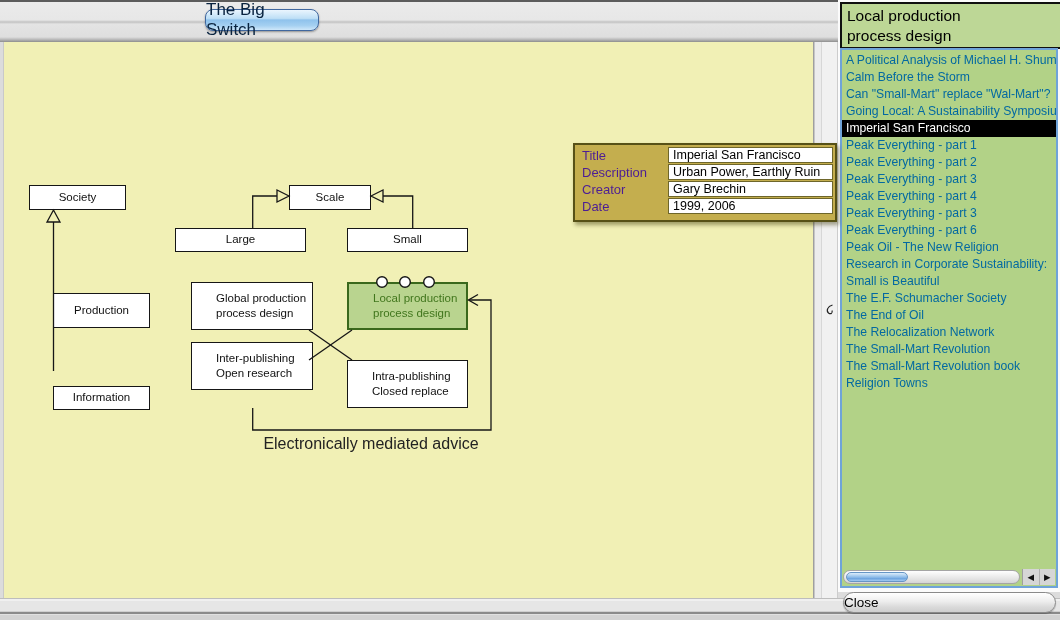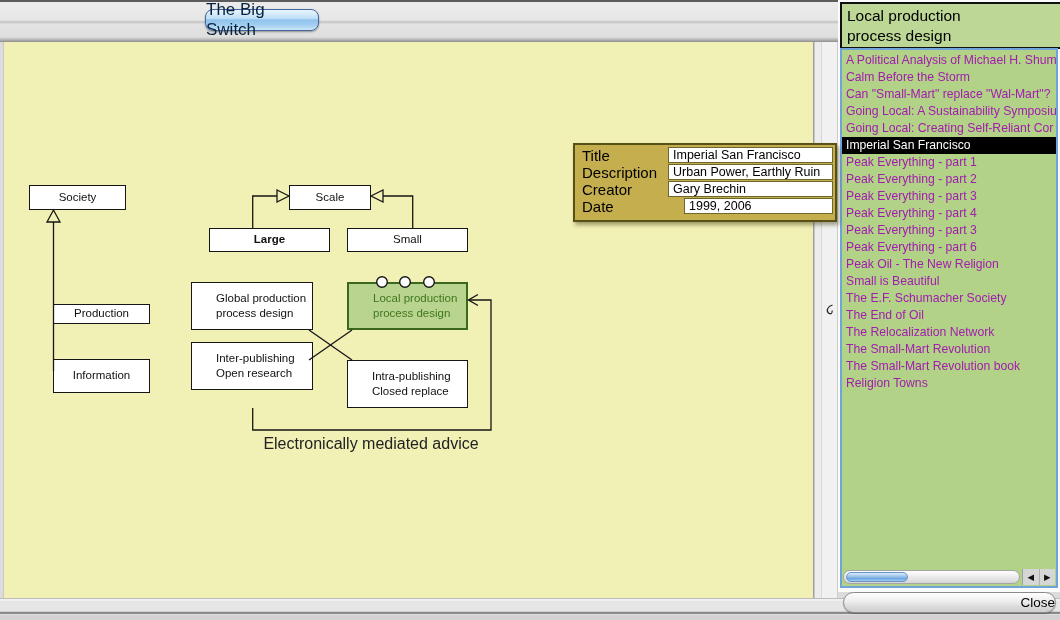--- a/index.html
+++ b/index.html
@@ -45,24 +45,24 @@
     text-align:center;font-size:16px;color:#222;
   }
   
   .tooltip{
     position:absolute;left:573px;top:143px;width:256px;z-index:20;box-sizing:content-box;
     background:#c4ae4e;border:2px solid #575117;
     box-shadow:2px 3px 4px rgba(60,55,10,.45);
     padding:2px 2px 2px 2px;
   }
   .tt-row{display:flex;height:16px;margin-bottom:1px;}
-  .tt-row:last-child{margin-bottom:4px;gap:16px;}
+  .tt-row:last-child{margin-bottom:4px;}
   .tt-label{
     width:86px;flex:none;display:flex;align-items:center;
-    padding-left:5px;font-size:15px;color:#000000;
+    padding-left:5px;font-size:13px;color:#4c1d95;
   }
   .tt-value{
     flex:1;background:#ffffff;border:1px solid #6e662a;
     display:flex;align-items:center;padding-left:4px;
     font-size:12.5px;color:#000;white-space:nowrap;overflow:hidden;
   }
   
   .gutter{
     position:absolute;left:813px;top:42px;width:25px;height:556px;box-sizing:border-box;
     border-left:1px solid #9f9f9f;
@@ -79,21 +79,21 @@
     background:#bdd796;border:2px solid #101010;
     font-size:15.5px;line-height:19.5px;color:#000;
     padding:2px 0 0 5px;white-space:pre-line;overflow:hidden;
   }
   .doc-list{
     position:absolute;left:2px;top:48px;width:218px;height:540px;box-sizing:border-box;
     background:#b2d287;border:2px solid #6fa3d9;overflow:hidden;
   }
   .list-rows{position:absolute;left:0;top:2px;width:100%;}
   .li{
-    height:17px;line-height:17px;font-size:12.2px;color:#a21caf;
+    height:17px;line-height:17px;font-size:12.2px;color:#0369a1;
     padding-left:4px;white-space:nowrap;overflow:hidden;
   }
   .li.sel{background:#000;color:#fff;}
   .hscroll{
     position:absolute;left:1px;right:1px;bottom:1px;height:16px;
     display:flex;align-items:center;
   }
   .hs-track{
     flex:1;height:14px;border-radius:8px;position:relative;box-sizing:border-box;
     background:linear-gradient(180deg,#ffffff,#d6d6d6);border:1px solid #a5a5a5;
@@ -111,21 +111,21 @@
     flex:1;display:flex;align-items:center;justify-content:center;
     font-size:8.5px;color:#111;
   }
   .hs-btn:first-child{border-right:1px solid #b0b0b0;}
   
   .close-btn{
     position:absolute;left:843px;top:592px;width:213px;height:21px;z-index:10;box-sizing:border-box;
     border:1px solid #8a8a8a;border-radius:11px;
     background:linear-gradient(180deg,#ffffff 0%,#ededed 45%,#d9d9d9 75%,#cfcfcf 100%);
     box-shadow:0 1px 1px rgba(0,0,0,.25);
-    display:flex;align-items:center;justify-content:flex-end;
+    display:flex;align-items:center;justify-content:flex-start;
     font-size:13.5px;color:#000;
   }
   
   .bottombar{
     position:absolute;left:0;top:598px;width:1060px;height:22px;
     background:linear-gradient(180deg,#bdbdbd 0 1px,#f0f0f0 1px 3px,#e6e6e6 3px 13px,#cfcfcf 13px 14px,#8a8a8a 14px 16px,#e0e0e0 16px 17px,#d2d2d2 17px 22px);
   }
 </style>
 </head>
 <body>
@@ -136,30 +136,30 @@
 </div>
 
 <div class="canvas">
 
   <div class="node center" style="left:25px;top:143px;width:97px;height:25px;">
     <span>Society</span>
   </div>
   <div class="node center" style="left:285px;top:143px;width:82px;height:25px;">
     <span>Scale</span>
   </div>
-  <div class="node center" style="left:205px;top:186px;width:121px;height:24px;font-weight:bold;">
+  <div class="node center" style="left:171px;top:186px;width:131px;height:24px;">
     <span>Large</span>
   </div>
   <div class="node center" style="left:343px;top:186px;width:121px;height:24px;">
     <span>Small</span>
   </div>
-  <div class="node center" style="left:49px;top:251px;width:97px;height:20px;margin-top:11px;">
+  <div class="node center" style="left:49px;top:251px;width:97px;height:35px;">
     <span>Production</span>
   </div>
-  <div class="node center" style="left:49px;top:317px;width:97px;height:34px;">
+  <div class="node center" style="left:49px;top:344px;width:97px;height:24px;">
     <span>Information</span>
   </div>
   <div class="node multi" style="left:187px;top:240px;width:122px;height:48px;">
     <span>Global production
 process design</span>
   </div>
   <div class="node multi local" style="left:343px;top:240px;width:121px;height:48px;">
     <span>Local production
 process design</span>
   </div>
@@ -225,29 +225,29 @@
 <div class="panel">
   <div class="panel-title">Local production
 process design</div>
 
   <div class="doc-list">
     <div class="list-rows">
       <div class="li">A Political Analysis of Michael H. Shum</div>
       <div class="li">Calm Before the Storm</div>
       <div class="li">Can "Small-Mart" replace "Wal-Mart"?</div>
       <div class="li">Going Local: A Sustainability Symposiu</div>
-      <div class="li">Going Local: Creating Self-Reliant Cor</div>
       <div class="li sel">Imperial San Francisco</div>
       <div class="li">Peak Everything - part 1</div>
       <div class="li">Peak Everything - part 2</div>
       <div class="li">Peak Everything - part 3</div>
       <div class="li">Peak Everything - part 4</div>
       <div class="li">Peak Everything - part 3</div>
       <div class="li">Peak Everything - part 6</div>
       <div class="li">Peak Oil - The New Religion</div>
+      <div class="li">Research in Corporate Sustainability:</div>
       <div class="li">Small is Beautiful</div>
       <div class="li">The E.F. Schumacher Society</div>
       <div class="li">The End of Oil</div>
       <div class="li">The Relocalization Network</div>
       <div class="li">The Small-Mart Revolution</div>
       <div class="li">The Small-Mart Revolution book</div>
       <div class="li">Religion Towns</div>
     </div>
 
     <div class="hscroll">

